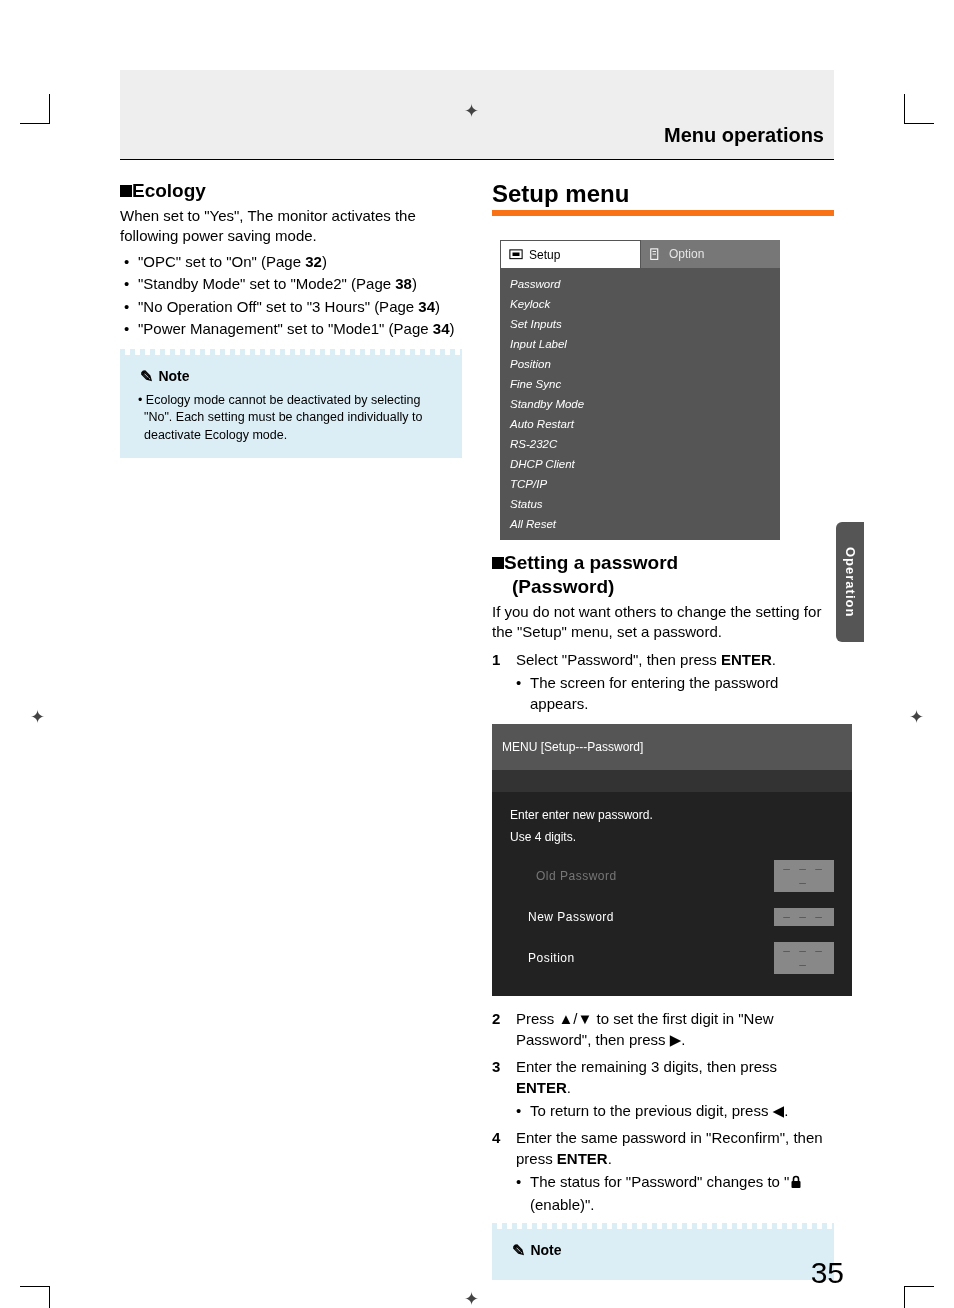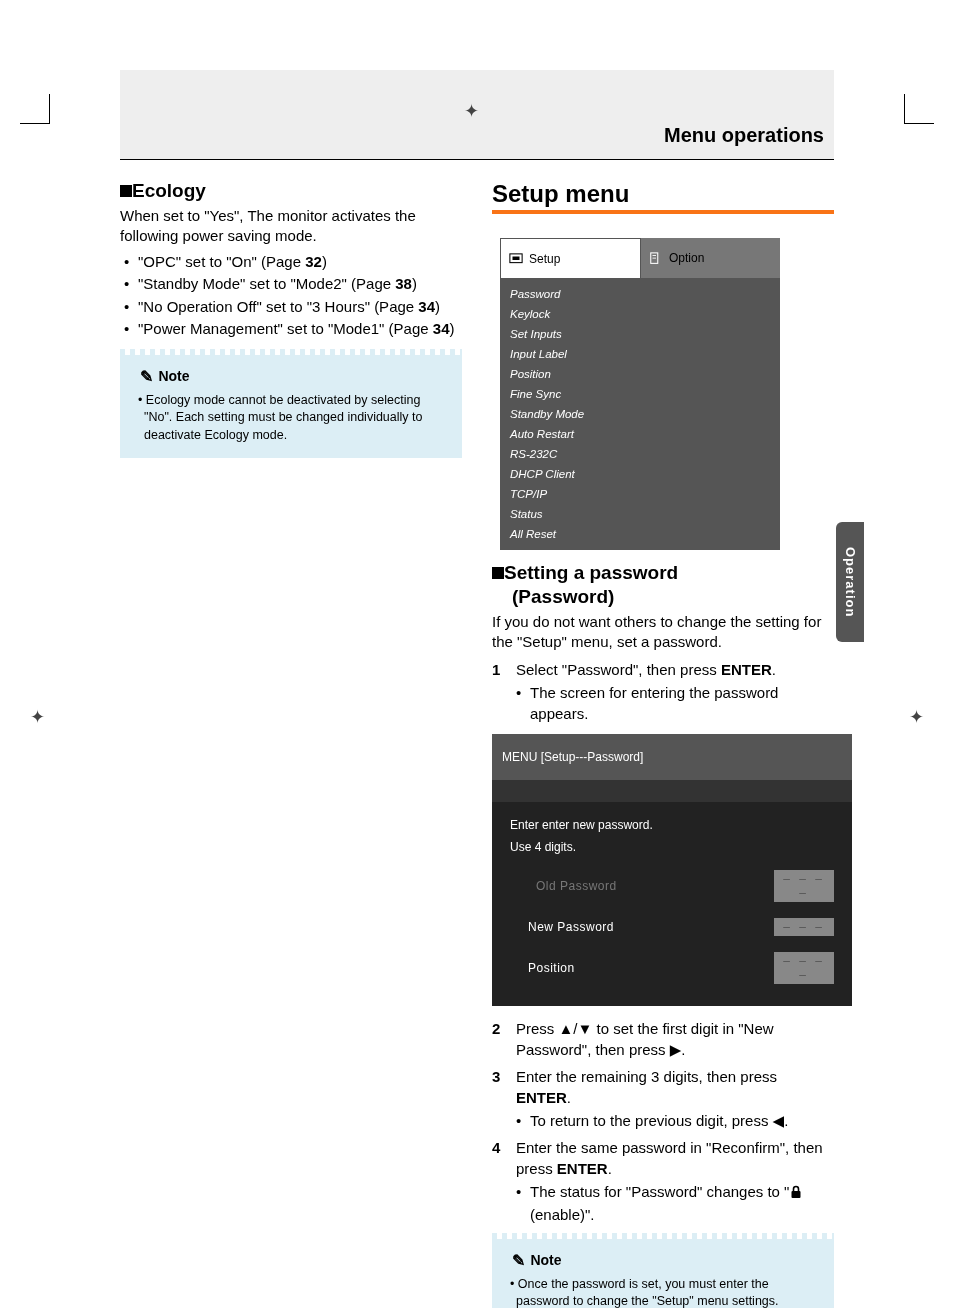--- a/index.html
+++ b/index.html
@@ -46,21 +46,21 @@
     font-weight: bold;
     display: flex;
     align-items: center;
     margin-bottom: 4px;
   }
   .section-head .sq { width: 12px; height: 12px; background: #000; display: inline-block; }
 
   .setup-title {
     font-size: 24px;
     font-weight: bold;
-    border-bottom: 4px solid #f97316;
+    border-bottom: 6px solid #f97316;
     padding-bottom: 2px;
     margin-bottom: 10px;
   }
 
   p.body { font-size: 15px; line-height: 1.35; margin-bottom: 4px; }
   .bullets { list-style: none; padding-left: 18px; }
   .bullets li { position: relative; font-size: 15px; line-height: 1.5; }
   .bullets li::before { content: "•"; position: absolute; left: -14px; }
   .bold { font-weight: bold; }
 
@@ -77,29 +77,29 @@
     left: 0; right: 0; top: -6px;
     height: 6px;
     background: repeating-linear-gradient(90deg, #dceef5 0 5px, #fff 5px 10px);
   }
   .note-head { display: flex; align-items: center; gap: 5px; font-weight: bold; font-size: 14px; margin-left: 10px; margin-bottom: 6px; }
   .note-icon { font-size: 16px; }
   .note-body { font-size: 12.5px; line-height: 1.4; padding-left: 4px; text-indent: -6px; margin-left: 10px; }
 
   
   .osd-wrap { width: 280px; margin: 0 0 12px 8px; }
-  .osd-tabs { display: flex; height: 40px; margin-top: 24px; }
+  .osd-tabs { display: flex; height: 28px; margin-top: 24px; }
   .osd-tab {
     flex: 1;
     display: flex;
     align-items: center;
     gap: 6px;
     padding: 0 8px;
     font-size: 12px;
-    color: #000000;
+    color: #e5e5e5;
   }
   .osd-tab.active { background: #fff; color: #000; border: 1px solid #555; border-bottom: none; }
   .osd-tab.inactive { background: #777; }
   .osd-tab .mini-icon { width: 14px; height: 12px; display: inline-block; }
   .osd-body { background: #555; padding: 6px 0; }
   .osd-item { color: #fff; font-size: 11.5px; padding: 4px 10px; font-style: italic; }
 
   
   .pwd-osd {
     width: 360px;
@@ -326,20 +326,19 @@
               </ul>
           </div>
         </li>
       </ol>
 
       <div class="note-box">
         <div class="note-head">
           <span class="note-icon">✎</span>
           <span>Note</span>
         </div>
-        <div class="note-body">• Once the password is set, you must enter the password to change the "Setup" menu settings.</div>
       </div>
 
     </div>
   </div>
 
   <div class="page-num">35</div>
 </div>
 
 </body></html>

